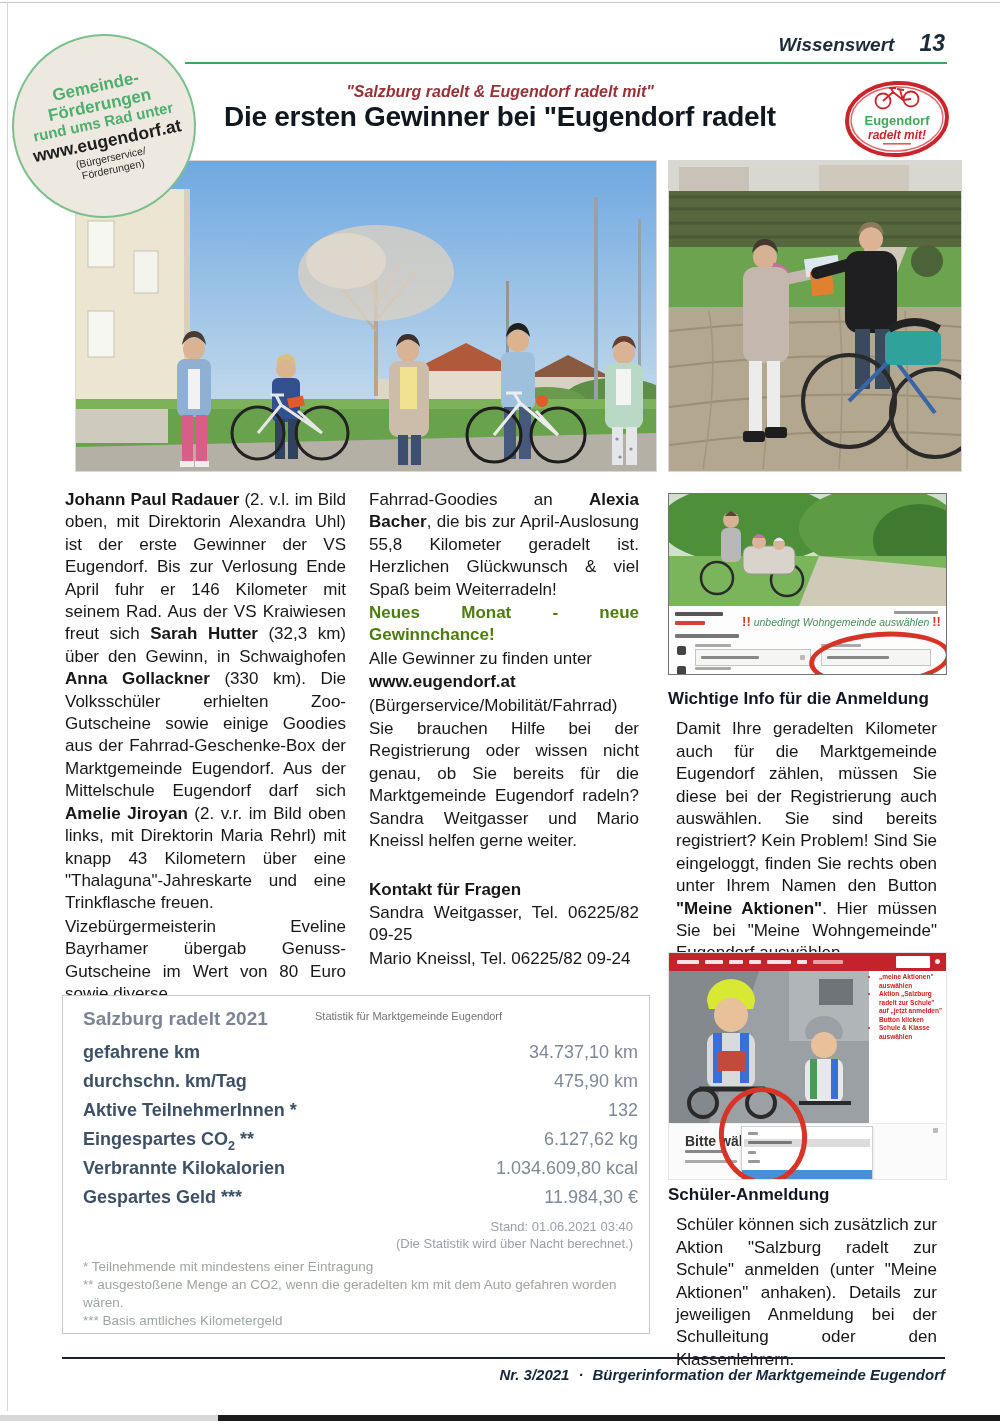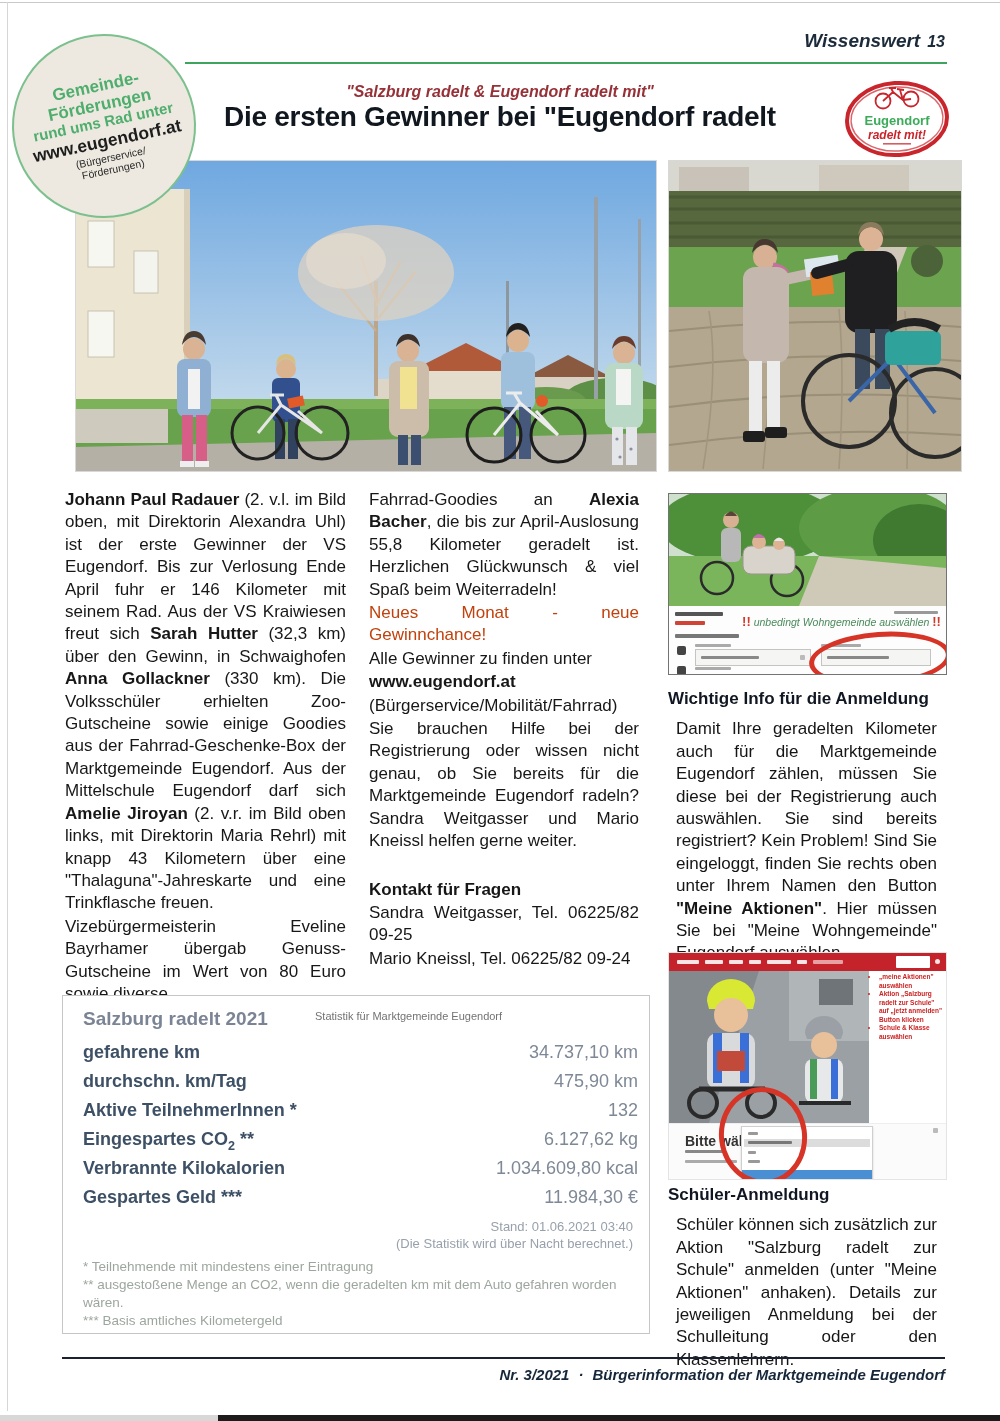--- a/index.html
+++ b/index.html
@@ -16,40 +16,40 @@
   .badge{left:12px;top:34px;width:180px;height:180px;border-radius:50%;
          background:#ede9e0;border:2px solid #7cc08e;transform:rotate(-12deg);
          display:flex;flex-direction:column;justify-content:center;align-items:center;
          text-align:center;line-height:1.12;z-index:5;}
   .badge .g{color:#4fae6d;font-weight:bold;font-size:17px;}
   .badge .g2{color:#4fae6d;font-weight:bold;font-size:15px;}
   .badge .url{color:#1d1d1d;font-weight:bold;font-size:17.5px;margin-top:1px;}
   .badge .small{color:#2a2a2a;font-size:10.5px;line-height:1.15;}
 
   .section-label{top:30px;right:55px;font-style:italic;font-weight:bold;color:#1c2b3a;font-size:19px;}
-  .section-label .pn{font-size:16px;margin-left:7px;text-align:center;}
+  .section-label .pn{font-size:23px;margin-left:25px;text-align:center;}
   .green-rule{top:62px;left:185px;right:53px;height:2px;background:#3fa45c;}
 
   .subtitle{top:83px;left:150px;right:150px;text-align:center;color:#963137;
             font-style:italic;font-weight:bold;font-size:16px;}
   .title{top:101px;left:100px;right:100px;text-align:center;color:#10171f;
          font-weight:bold;font-size:28px;letter-spacing:-0.3px;}
 
   .logo{left:843px;top:80px;width:108px;height:78px;}
 
   .photo{border:1px solid #d8d8d8;background:#eef2f5;}
   .photo-left{left:75px;top:160px;width:580px;height:310px;}
   .photo-right{left:668px;top:160px;width:292px;height:310px;}
 
   .col{top:488px;font-size:17px;line-height:22.4px;color:#171717;}
   .col p{margin:1px;text-align:justify;}
   .col1{left:64px;width:283px;}
   .col2{left:368px;width:272px;}
   .mt{margin-top:23px;}
-  .green-promo{color:#c2410c;font-weight:normal;margin-top:22px;}
+  .green-promo{color:#4d7c0f;font-weight:bold;margin-top:22px;}
   .ral{text-align:right;}
   .b{font-weight:bold;}
 
   .col3block{left:668px;width:277px;font-size:17px;line-height:22.4px;}
   .h-bold{font-weight:bold;color:#111722;}
   .col3block p{margin:8px;text-align:justify;}
 
   
   .shot1{left:668px;top:493px;width:277px;height:180px;border:1px solid #737373;background:#0ea5e9;overflow:hidden;}
   .shot1 .form{position:absolute;left:0;top:112px;right:0;bottom:0;background:#fdfdfd;}

